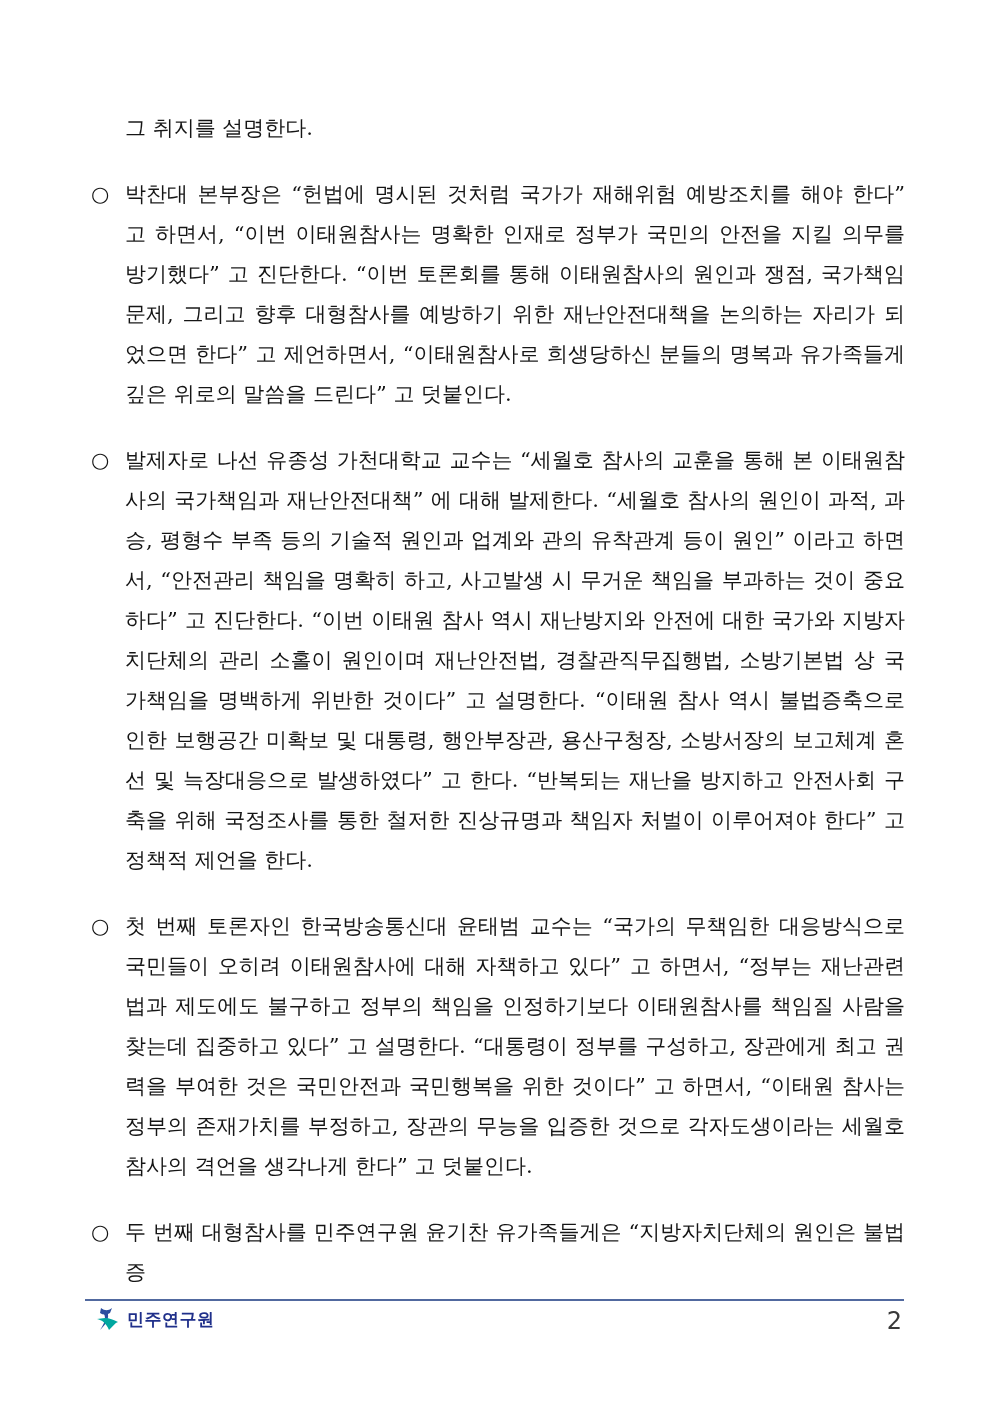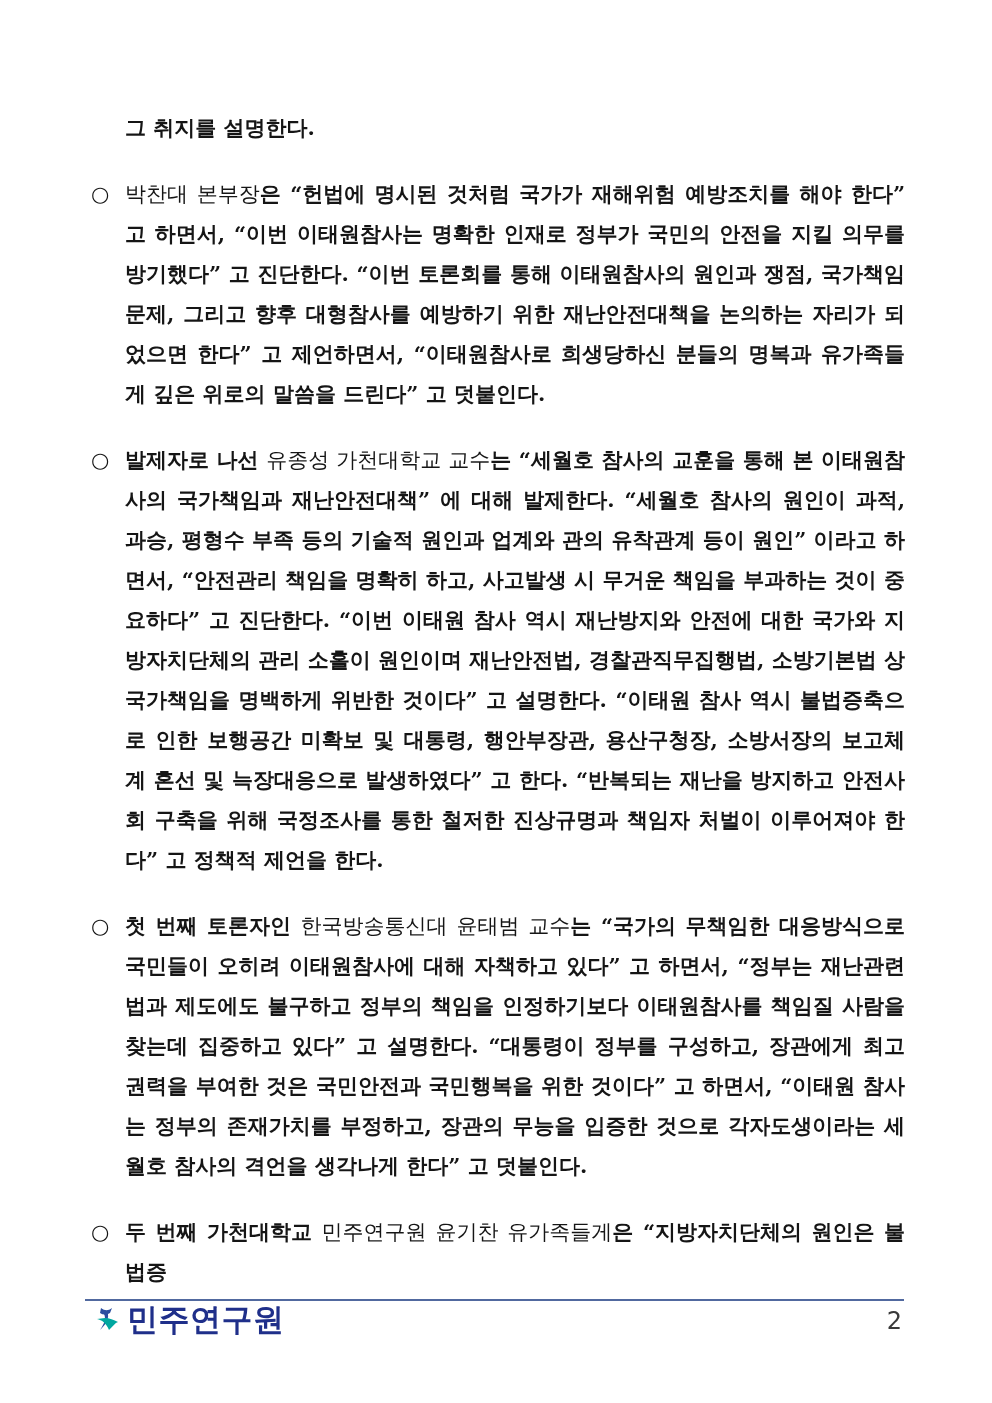--- a/index.html
+++ b/index.html
@@ -25,21 +25,21 @@
     padding-left: 38px;
     margin: 0 0 26px 0;
   }
   .para .bullet {
     position: absolute;
     left: 4px;
     top: 0;
     font-size: 21px;
     line-height: 40px;
   }
-  .seg { font-weight: bold; }
+  .seg { font-weight: normal; }
   .seg-bold { font-weight: normal; }
   .footer {
     position: absolute;
     left: 85px;
     right: 88px;
     top: 1299px;
     border-top: 2px solid #51699f;
     display: flex;
     justify-content: space-between;
     align-items: flex-start;
@@ -48,21 +48,21 @@
   .logo {
     display: flex;
     align-items: center;
     gap: 7px;
     margin-left: 8px;
   }
   .logo-mark { width: 27px; height: 27px; display: block; }
   .logo-text {
     font-family: "Liberation Sans", sans-serif;
     font-weight: bold;
-    font-size: 31px;
+    font-size: 17px;
     letter-spacing: 0.5px;
     color: #1f2f8a;
     line-height: 27px;
   }
   .page-number {
     font-family: "DejaVu Sans", "Liberation Sans", sans-serif;
     font-size: 24px;
     color: #3a3a3a;
     line-height: 30px;
     padding-right: 2px;
@@ -76,21 +76,21 @@
   <div class="content">
 
     <p class="para"><span class="seg">그 취지를 설명한다.</span></p>
 
     <p class="para"><span class="bullet">○</span><span class="seg seg-bold">박찬대 본부장</span><span class="seg">은 “헌법에 명시된 것처럼 국가가 재해위험 예방조치를 해야 한다” 고 하면서, “이번 이태원참사는 명확한 인재로 정부가 국민의 안전을 지킬 의무를 방기했다” 고 진단한다. “이번 토론회를 통해 이태원참사의 원인과 쟁점, 국가책임 문제, 그리고 향후 대형참사를 예방하기 위한 재난안전대책을 논의하는 자리가 되었으면 한다” 고 제언하면서, “이태원참사로 희생당하신 분들의 명복과 유가족들게 깊은 위로의 말씀을 드린다” 고 덧붙인다.</span></p>
 
     <p class="para"><span class="bullet">○</span><span class="seg">발제자로 나선 </span><span class="seg seg-bold">유종성 가천대학교 교수</span><span class="seg">는 “세월호 참사의 교훈을 통해 본 이태원참사의 국가책임과 재난안전대책” 에 대해 발제한다. “세월호 참사의 원인이 과적, 과승, 평형수 부족 등의 기술적 원인과 업계와 관의 유착관계 등이 원인” 이라고 하면서, “안전관리 책임을 명확히 하고, 사고발생 시 무거운 책임을 부과하는 것이 중요하다” 고 진단한다. “이번 이태원 참사 역시 재난방지와 안전에 대한 국가와 지방자치단체의 관리 소홀이 원인이며 재난안전법, 경찰관직무집행법, 소방기본법 상 국가책임을 명백하게 위반한 것이다” 고 설명한다. “이태원 참사 역시 불법증축으로 인한 보행공간 미확보 및 대통령, 행안부장관, 용산구청장, 소방서장의 보고체계 혼선 및 늑장대응으로 발생하였다” 고 한다. “반복되는 재난을 방지하고 안전사회 구축을 위해 국정조사를 통한 철저한 진상규명과 책임자 처벌이 이루어져야 한다” 고 정책적 제언을 한다.</span></p>
 
     <p class="para"><span class="bullet">○</span><span class="seg">첫 번째 토론자인 </span><span class="seg seg-bold">한국방송통신대 윤태범 교수</span><span class="seg">는 “국가의 무책임한 대응방식으로 국민들이 오히려 이태원참사에 대해 자책하고 있다” 고 하면서, “정부는 재난관련 법과 제도에도 불구하고 정부의 책임을 인정하기보다 이태원참사를 책임질 사람을 찾는데 집중하고 있다” 고 설명한다. “대통령이 정부를 구성하고, 장관에게 최고 권력을 부여한 것은 국민안전과 국민행복을 위한 것이다” 고 하면서, “이태원 참사는 정부의 존재가치를 부정하고, 장관의 무능을 입증한 것으로 각자도생이라는 세월호 참사의 격언을 생각나게 한다” 고 덧붙인다.</span></p>
 
-    <p class="para"><span class="bullet">○</span><span class="seg">두 번째 가천대학교 </span><span class="seg seg-bold">민주연구원 윤기찬 유가족들게</span><span class="seg">은 “지방자치단체의 원인은 불법증</span></p>
+    <p class="para"><span class="bullet">○</span><span class="seg">두 번째 대형참사를 </span><span class="seg seg-bold">민주연구원 윤기찬 유가족들게</span><span class="seg">은 “지방자치단체의 원인은 불법증</span></p>
 
   </div>
 
   <div class="footer">
     <div class="logo">
       <svg class="logo-mark" viewBox="0 0 27 27" xmlns="http://www.w3.org/2000/svg" aria-hidden="true">
         <path d="M8 2 C12 5 15 5 19 2 L17 7 C13 9 10 9 7 7 Z" fill="#2b4ea0"></path>
         <path d="M11 8 C13 12 12 17 7 24 C11 20 16 15 15 8 Z" fill="#2b4ea0"></path>
         <path d="M4 13 C9 14 13 17 16 24 C20 20 22 17 25 16 C21 14 16 12 12 12 Z" fill="#00a7a0"></path>
       </svg>

